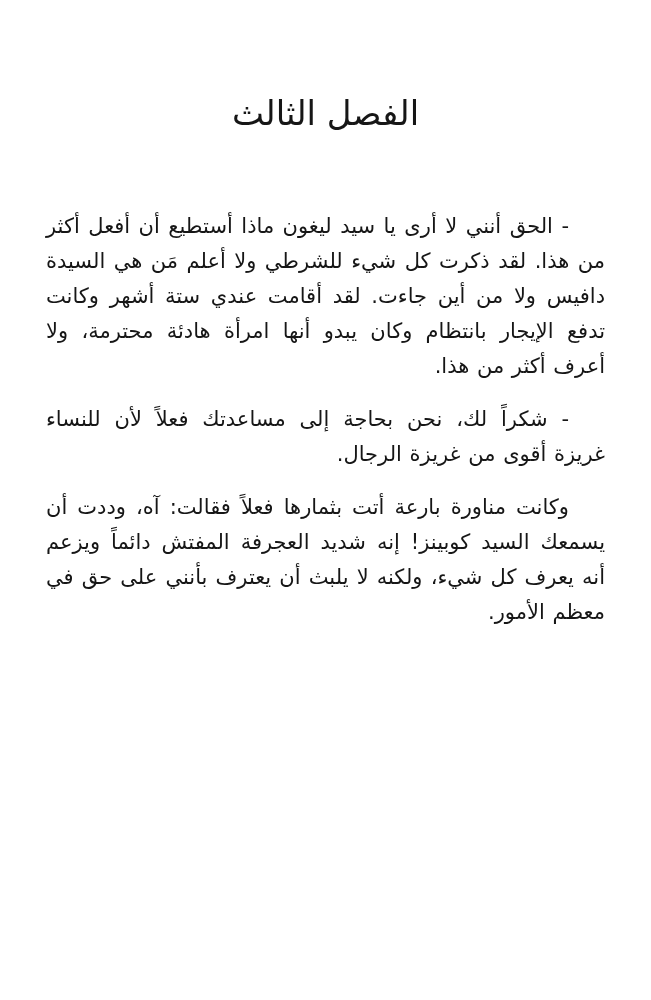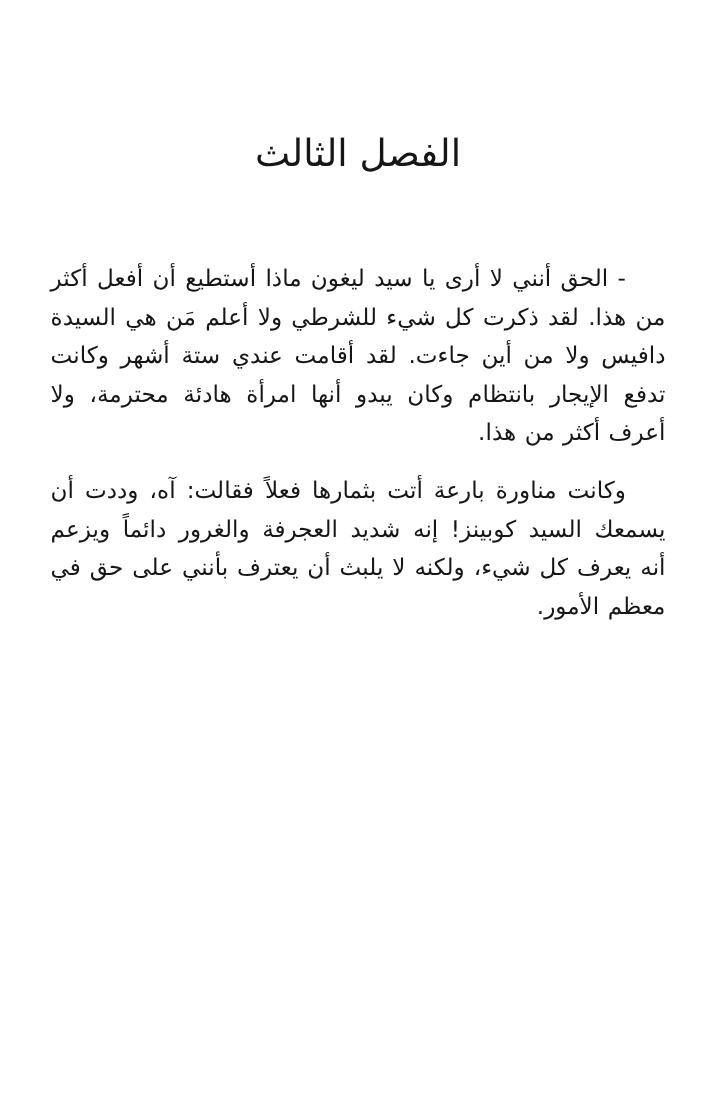--- a/index.html
+++ b/index.html
@@ -16,21 +16,21 @@
   .book-page {
     position: relative;
     width: 651px;
     height: 1000px;
     direction: rtl;
     color: #161616;
     box-sizing: border-box;
   }
   .chapter-title {
     margin: 0;
-    padding-top: 119px;
+    padding-top: 92px;
     text-align: center;
     font-size: 34px;
     font-weight: 500;
     line-height: 1.25;
     letter-spacing: 0;
   }
   .page-body {
     margin-top: 74px;
     padding-right: 46px;
     padding-left: 46px;
@@ -49,15 +49,16 @@
   }
 </style>
 </head>
 <body style="background: rgb(255, 255, 255);">
 
 <div class="book-page" style="color: rgb(22, 22, 22);">
   <h1 class="chapter-title">الفصل الثالث</h1>
 
   <div class="page-body">
     <p>- الحق أنني لا أرى يا سيد ليغون ماذا أستطيع أن أفعل أكثر من هذا. لقد ذكرت كل شيء للشرطي ولا أعلم مَن هي السيدة دافيس ولا من أين جاءت. لقد أقامت عندي ستة أشهر وكانت تدفع الإيجار بانتظام وكان يبدو أنها امرأة هادئة محترمة، ولا أعرف أكثر من هذا.</p>
-    <p>وكانت مناورة بارعة أتت بثمارها فعلاً فقالت: آه، وددت أن يسمعك السيد كوبينز! إنه شديد العجرفة والغرور دائماً ويزعم أنه يعرف كل شيء، ولكنه لا يلبث أن يعترف بأنني على حق في معظم الأمور.</p>
+    <p>- شكراً لك، نحن بحاجة إلى مساعدتك فعلاً لأن للنساء غريزة أقوى من غريزة الرجال.</p>
+    <p>وكانت مناورة بارعة أتت بثمارها فعلاً فقالت: آه، وددت أن يسمعك السيد كوبينز! إنه شديد العجرفة المفتش دائماً ويزعم أنه يعرف كل شيء، ولكنه لا يلبث أن يعترف بأنني على حق في معظم الأمور.</p>
   </div>
 </div>
 
 </body></html>

